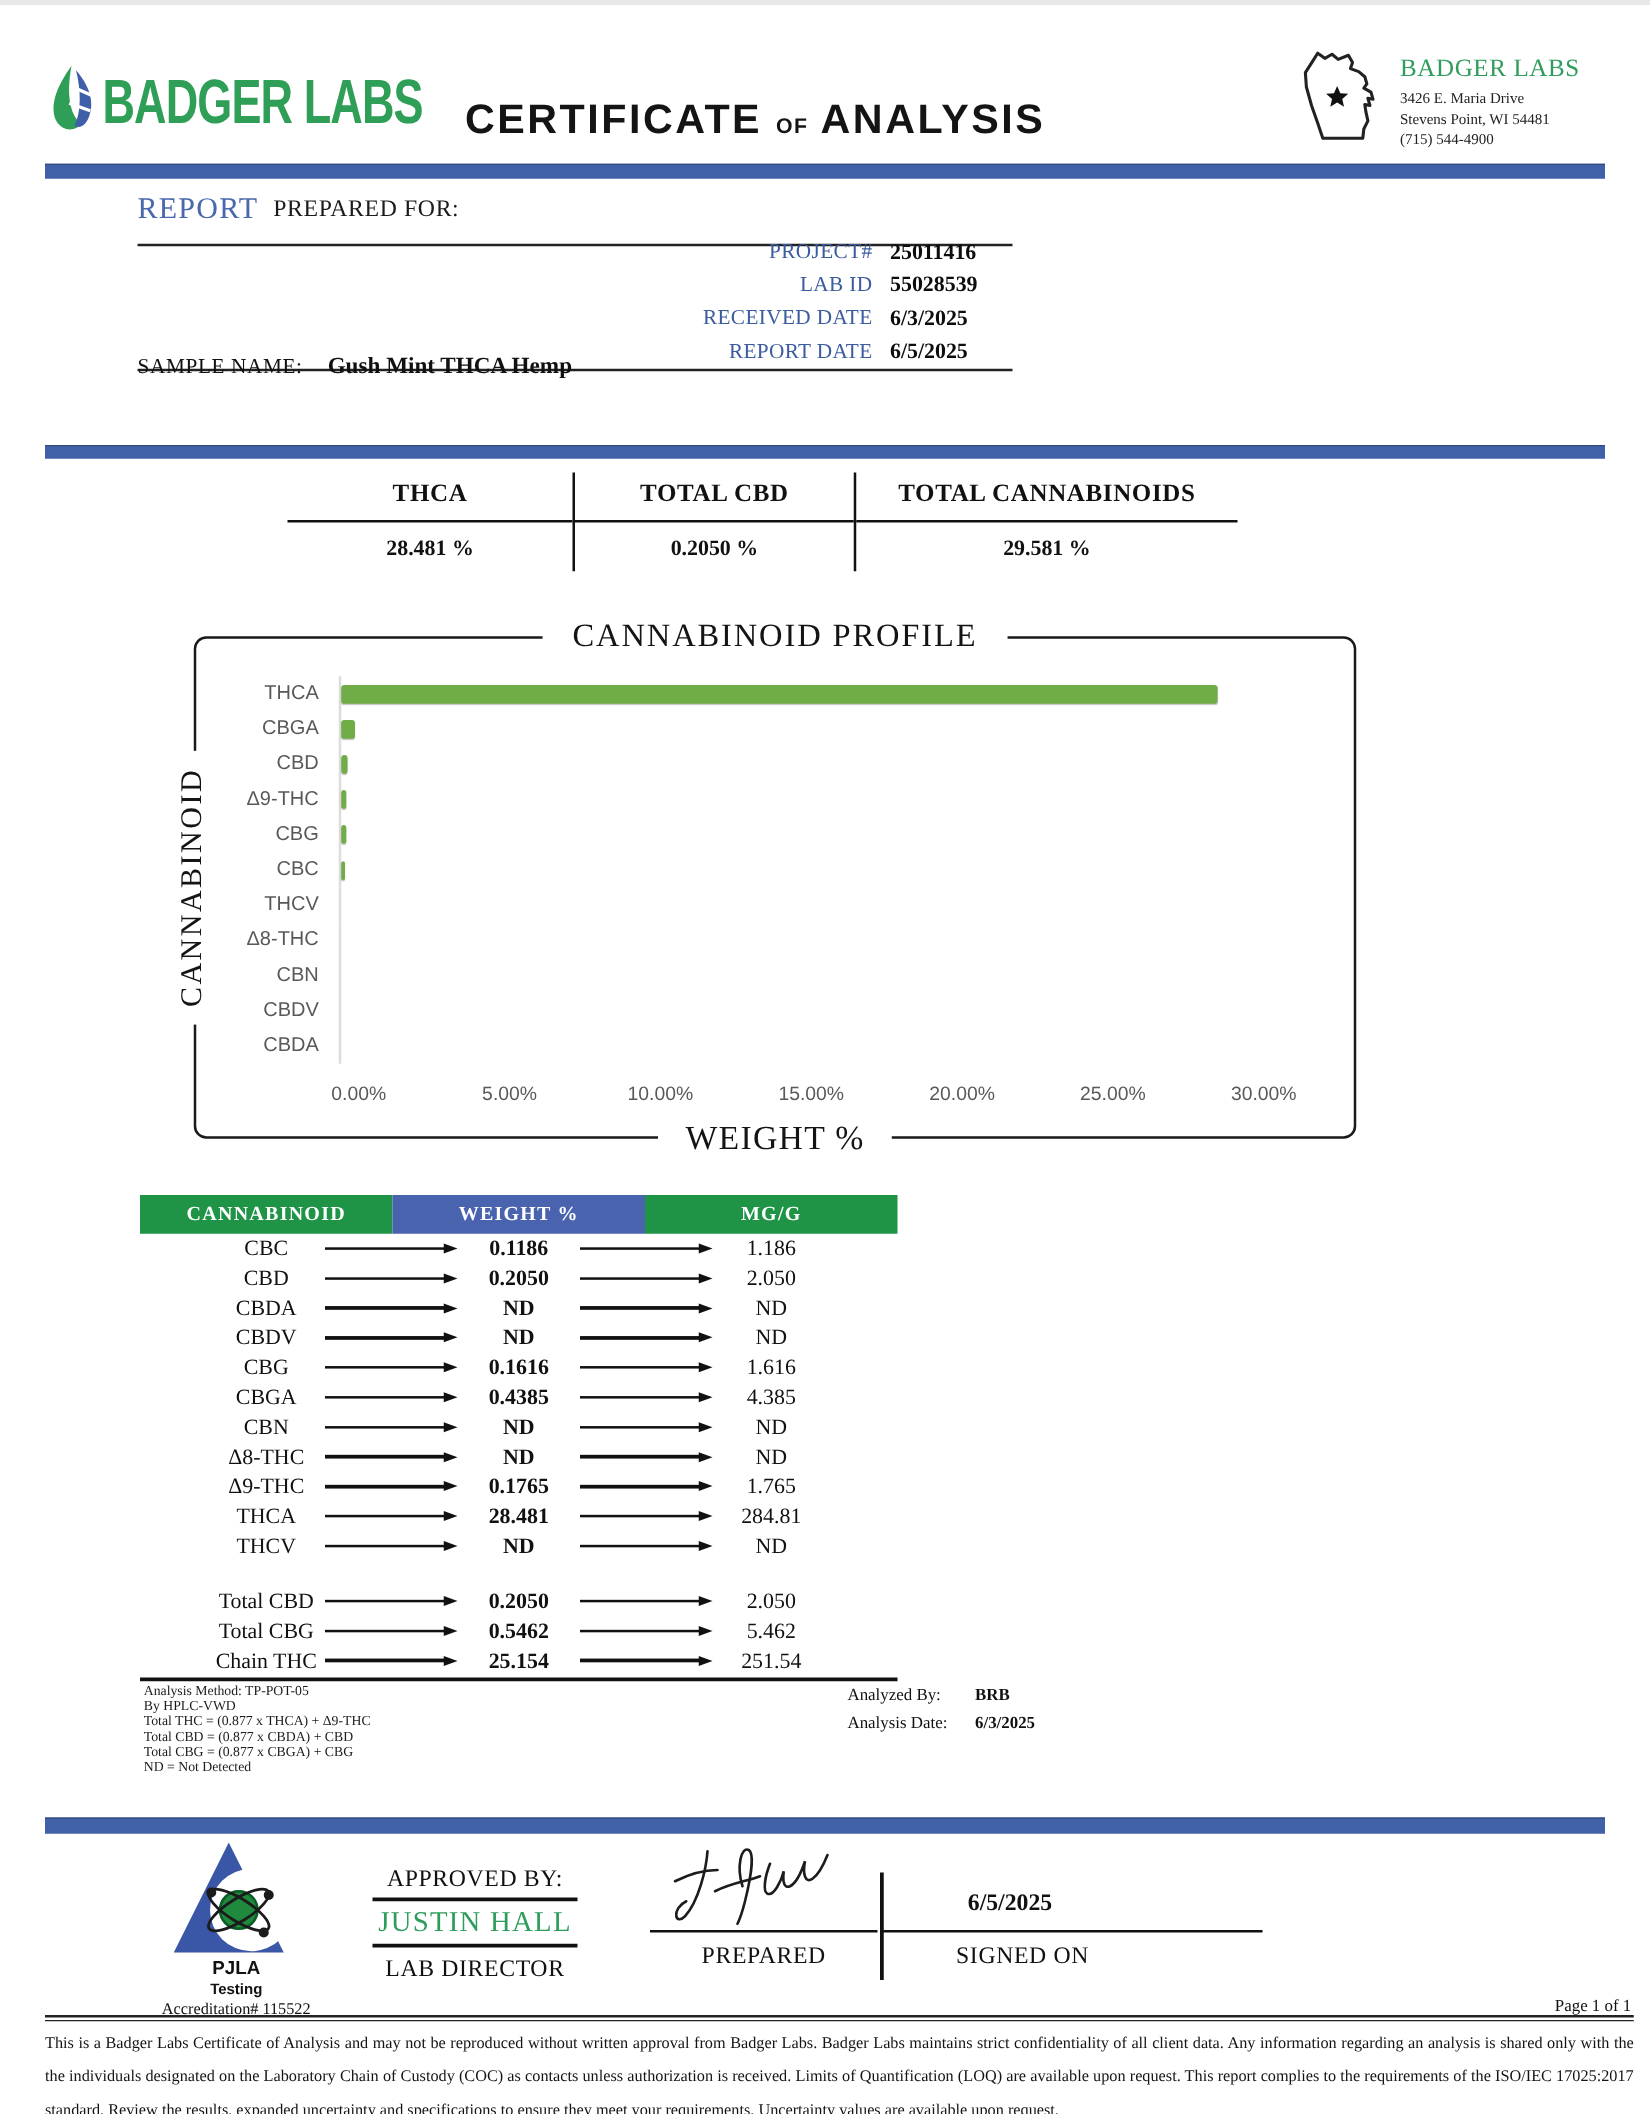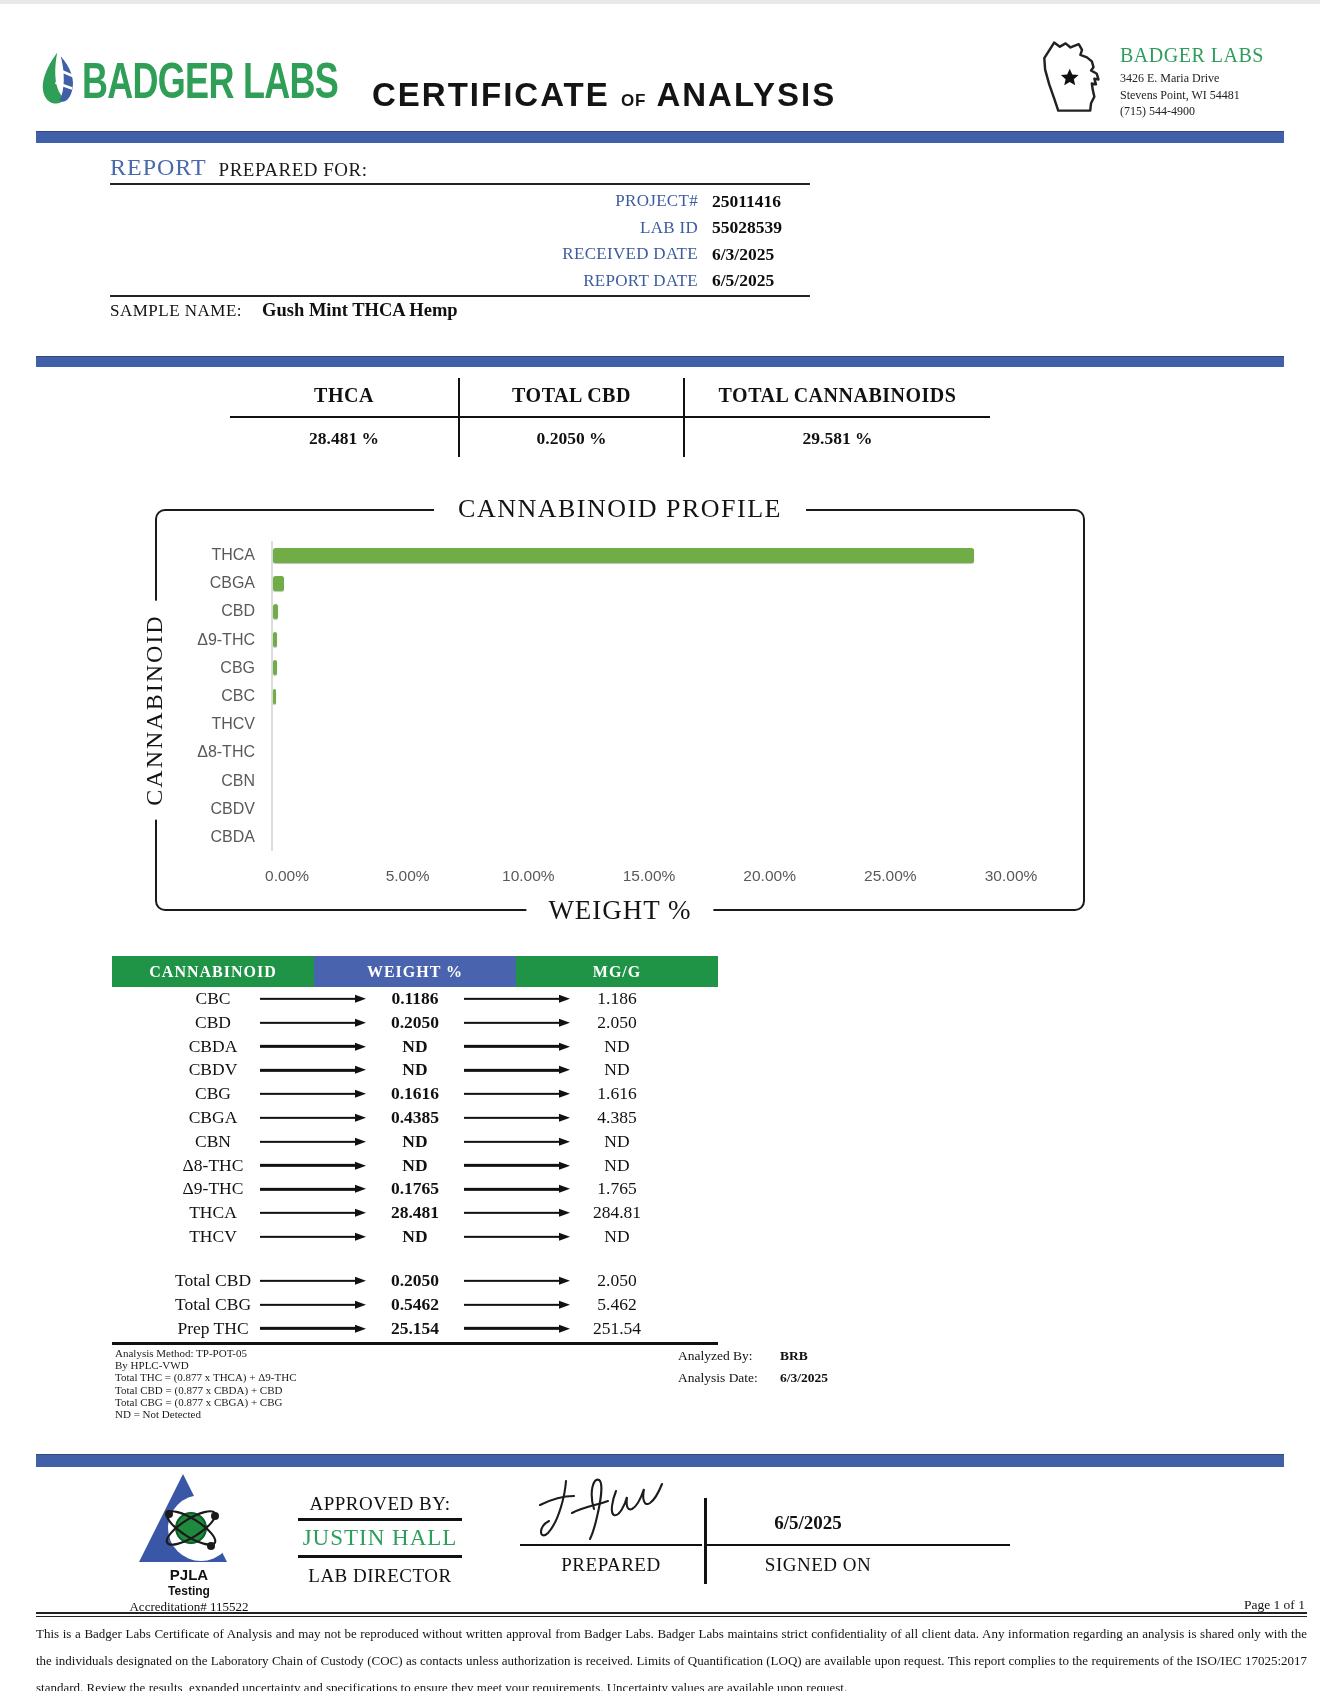--- a/index.html
+++ b/index.html
@@ -22,29 +22,29 @@
   .doc-title .of{font-size:24px;letter-spacing:1px;}
   .wi-icon{left:1032px;top:28px;}
   .lab-info{left:1120px;top:40px;width:190px;}
   .lab-name{font-size:20px;color:var(--approver-green);letter-spacing:.5px;}
   .lab-addr{font-size:12px;line-height:16.5px;color:#222;margin-top:3px;}
   .bluebar{left:36px;width:1248px;height:12px;background:var(--accent-blue);border-top:1px solid #32497e;}
   .bar1{top:127px;} .bar2{top:352px;height:11px;} .bar3{top:1450px;height:13px;}
 
   
   .report-title-row{left:110px;top:150px;width:700px;border-bottom:2.2px solid #222;
-                    padding-bottom:2px;display:flex;align-items:flex-end;gap:12px;}
+                    padding-bottom:14px;display:flex;align-items:center;gap:12px;}
   .report-word{font-size:24px;color:#4a69ad;letter-spacing:1px;}
   .report-rest{font-size:19px;color:#1b1b1b;letter-spacing:.5px;}
   .fields{left:110px;top:184px;width:700px;}
   .frow{display:flex;height:26.5px;align-items:center;}
   .flabel{flex:0 0 588px;text-align:right;color:var(--label-blue);font-size:17px;letter-spacing:.3px;}
   .fvalue{margin-left:14px;font-weight:bold;font-size:17.5px;color:#0d0d0d;}
   .mid-rule{left:110px;top:291px;width:700px;border-top:2.2px solid #222;}
-  .sample-row{left:110px;top:296px;display:flex;align-items:baseline;justify-content:center;}
+  .sample-row{left:110px;top:279px;display:flex;align-items:baseline;justify-content:center;}
   .sample-label{font-size:17px;letter-spacing:.5px;}
   .sample-value{margin-left:20px;font-weight:bold;font-size:18.5px;}
 
   
   .summary{left:230px;top:374px;width:760px;display:grid;grid-template-columns:230px 225px 305px;}
   .sum-col{display:flex;flex-direction:column;}
   .sum-col.b{border-right:2px solid #111;}
   .sum-label{text-align:center;font-weight:bold;font-size:20px;letter-spacing:.5px;
              padding:6px 0 9px 0;border-bottom:2.5px solid #111;}
   .sum-value{text-align:center;font-weight:bold;font-size:17.5px;padding-top:10px;padding-bottom:8px;}
@@ -366,21 +366,21 @@
         <div class="tcell tmgg">2.050</div>
       </div>
       <div class="trow">
         <div class="tcell tname">Total CBG</div>
         <div class="arrow a1"></div>
         <div class="tcell tweight">0.5462</div>
         <div class="arrow a2"></div>
         <div class="tcell tmgg">5.462</div>
       </div>
       <div class="trow">
-        <div class="tcell tname">Prep THC</div>
+        <div class="tcell tname">Chain THC</div>
         <div class="arrow a1"></div>
         <div class="tcell tweight">25.154</div>
         <div class="arrow a2"></div>
         <div class="tcell tmgg">251.54</div>
       </div>
     </div>
 
   <div class="abs method-lines" id="method-lines">
       <div>Analysis Method: TP-POT-05</div>
       <div>By HPLC-VWD</div>

